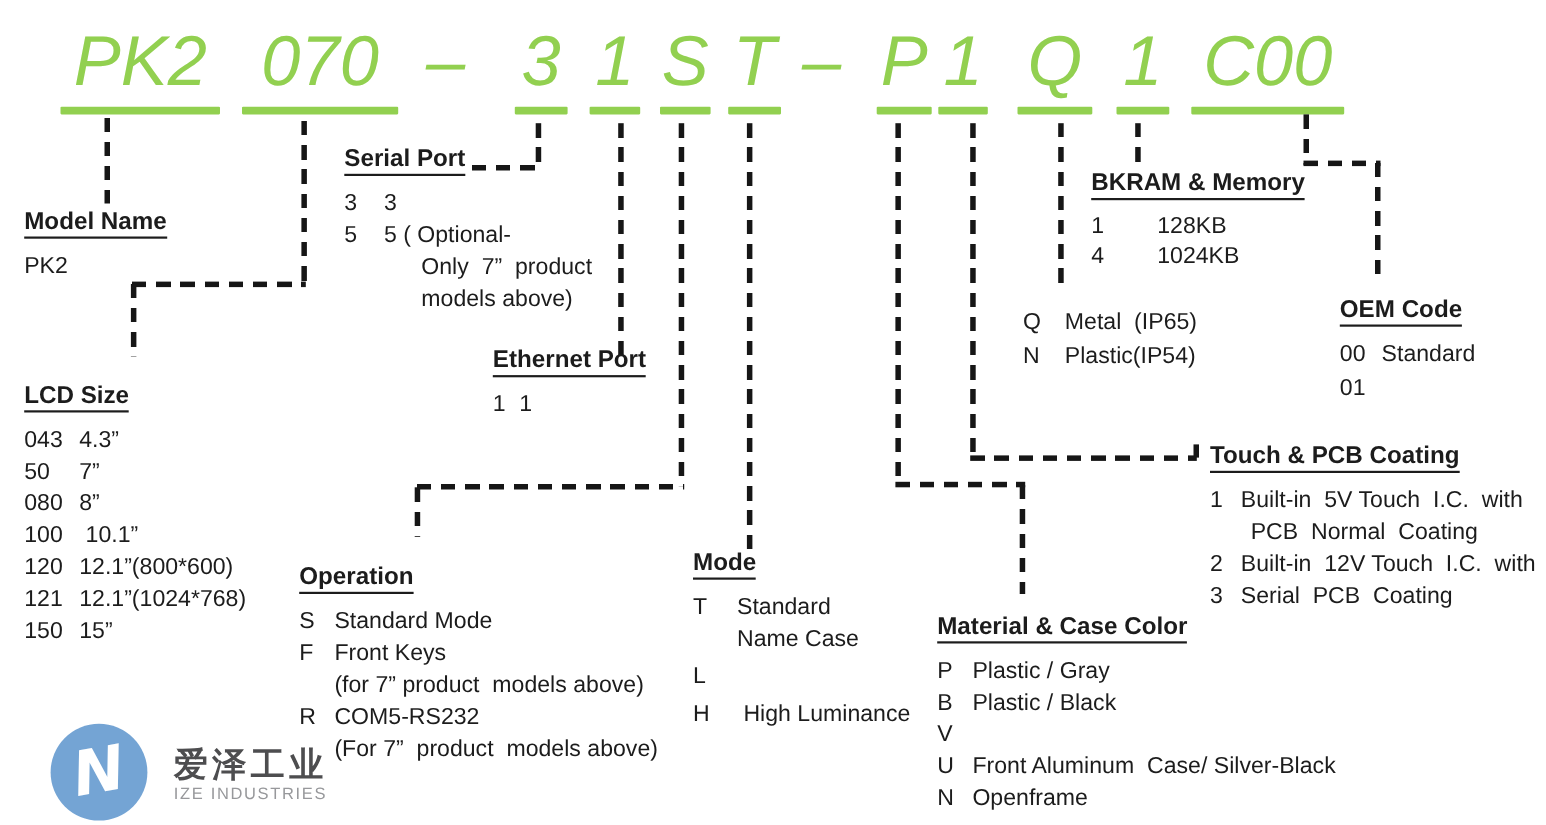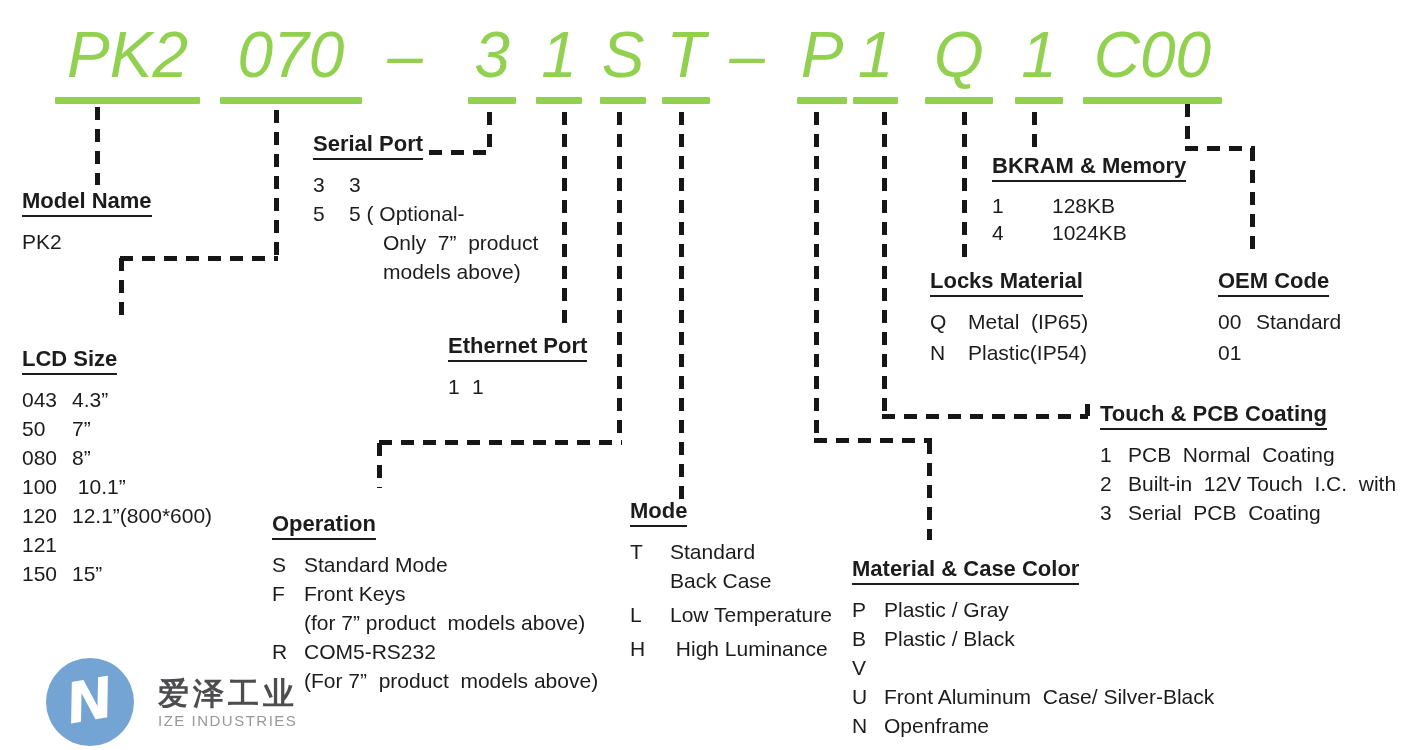--- a/index.html
+++ b/index.html
@@ -117,20 +117,21 @@
     <div class="row">
         <span class="code">100</span>
         <div class="lines"><div> 10.1”</div></div>
       </div>
     <div class="row">
         <span class="code">120</span>
         <div class="lines"><div>12.1”(800*600)</div></div>
       </div>
     <div class="row">
         <span class="code">121</span>
+        <div class="lines"><div>12.1”(1024*768)</div></div>
       </div>
     <div class="row">
         <span class="code">150</span>
         <div class="lines"><div>15”</div></div>
       </div>
   </div>
 </div>
 
 <div class="section sec-serial" style="left:313px;top:131px;--cw:36px">
   <div class="hdr">Serial Port</div>
@@ -139,21 +140,21 @@
         <span class="code">3</span>
         <div class="lines"><div>3</div></div>
       </div>
     <div class="row">
         <span class="code">5</span>
         <div class="lines"><div>5 ( Optional-</div><div>Only  7”  product</div><div>models above)</div></div>
       </div>
   </div>
 </div>
 
-<div class="section" style="left:448px;top:333px;--cw:24px">
+<div class="section" style="left:448px;top:314px;--cw:24px">
   <div class="hdr">Ethernet Port</div>
   <div class="items">
     <div class="row">
         <span class="code">1</span>
         <div class="lines"><div>1</div></div>
       </div>
   </div>
 </div>
 
 <div class="section" style="left:272px;top:511px;--cw:32px">
@@ -172,25 +173,24 @@
         <div class="lines"><div>COM5-RS232</div><div>(For 7”  product  models above)</div></div>
       </div>
   </div>
 </div>
 
 <div class="section sec-mode" style="left:630px;top:498px;--cw:40px">
   <div class="hdr">Mode</div>
   <div class="items">
     <div class="row">
         <span class="code">T</span>
-        <div class="lines"><div>Standard</div><div>Back Case</div></div>
+        <div class="lines"><div>Standard</div><div>Name Case</div></div>
       </div>
     <div class="row">
         <span class="code">L</span>
-        <div class="lines"><div>Low Temperature</div></div>
       </div>
     <div class="row">
         <span class="code">H</span>
         <div class="lines"><div> High Luminance</div></div>
       </div>
   </div>
 </div>
 
 <div class="section" style="left:852px;top:556px;--cw:32px">
   <div class="hdr">Material &amp; Case Color</div>
@@ -215,21 +215,21 @@
         <div class="lines"><div>Openframe</div></div>
       </div>
   </div>
 </div>
 
 <div class="section sec-touch" style="left:1100px;top:401px;--cw:28px">
   <div class="hdr">Touch &amp; PCB Coating</div>
   <div class="items">
     <div class="row">
         <span class="code">1</span>
-        <div class="lines"><div>PCB  Normal  Coating</div></div>
+        <div class="lines"><div>Built-in  5V Touch  I.C.  with</div><div>PCB  Normal  Coating</div></div>
       </div>
     <div class="row">
         <span class="code">2</span>
         <div class="lines"><div>Built-in  12V Touch  I.C.  with</div></div>
       </div>
     <div class="row">
         <span class="code">3</span>
         <div class="lines"><div>Serial  PCB  Coating</div></div>
       </div>
   </div>
@@ -243,21 +243,20 @@
         <div class="lines"><div>128KB</div></div>
       </div>
     <div class="row">
         <span class="code">4</span>
         <div class="lines"><div>1024KB</div></div>
       </div>
   </div>
 </div>
 
 <div class="section sec-locks" style="left:930px;top:268px;--cw:38px">
-  <div class="hdr">Locks Material</div>
   <div class="items">
     <div class="row">
         <span class="code">Q</span>
         <div class="lines"><div>Metal  (IP65)</div></div>
       </div>
     <div class="row">
         <span class="code">N</span>
         <div class="lines"><div>Plastic(IP54)</div></div>
       </div>
   </div>

